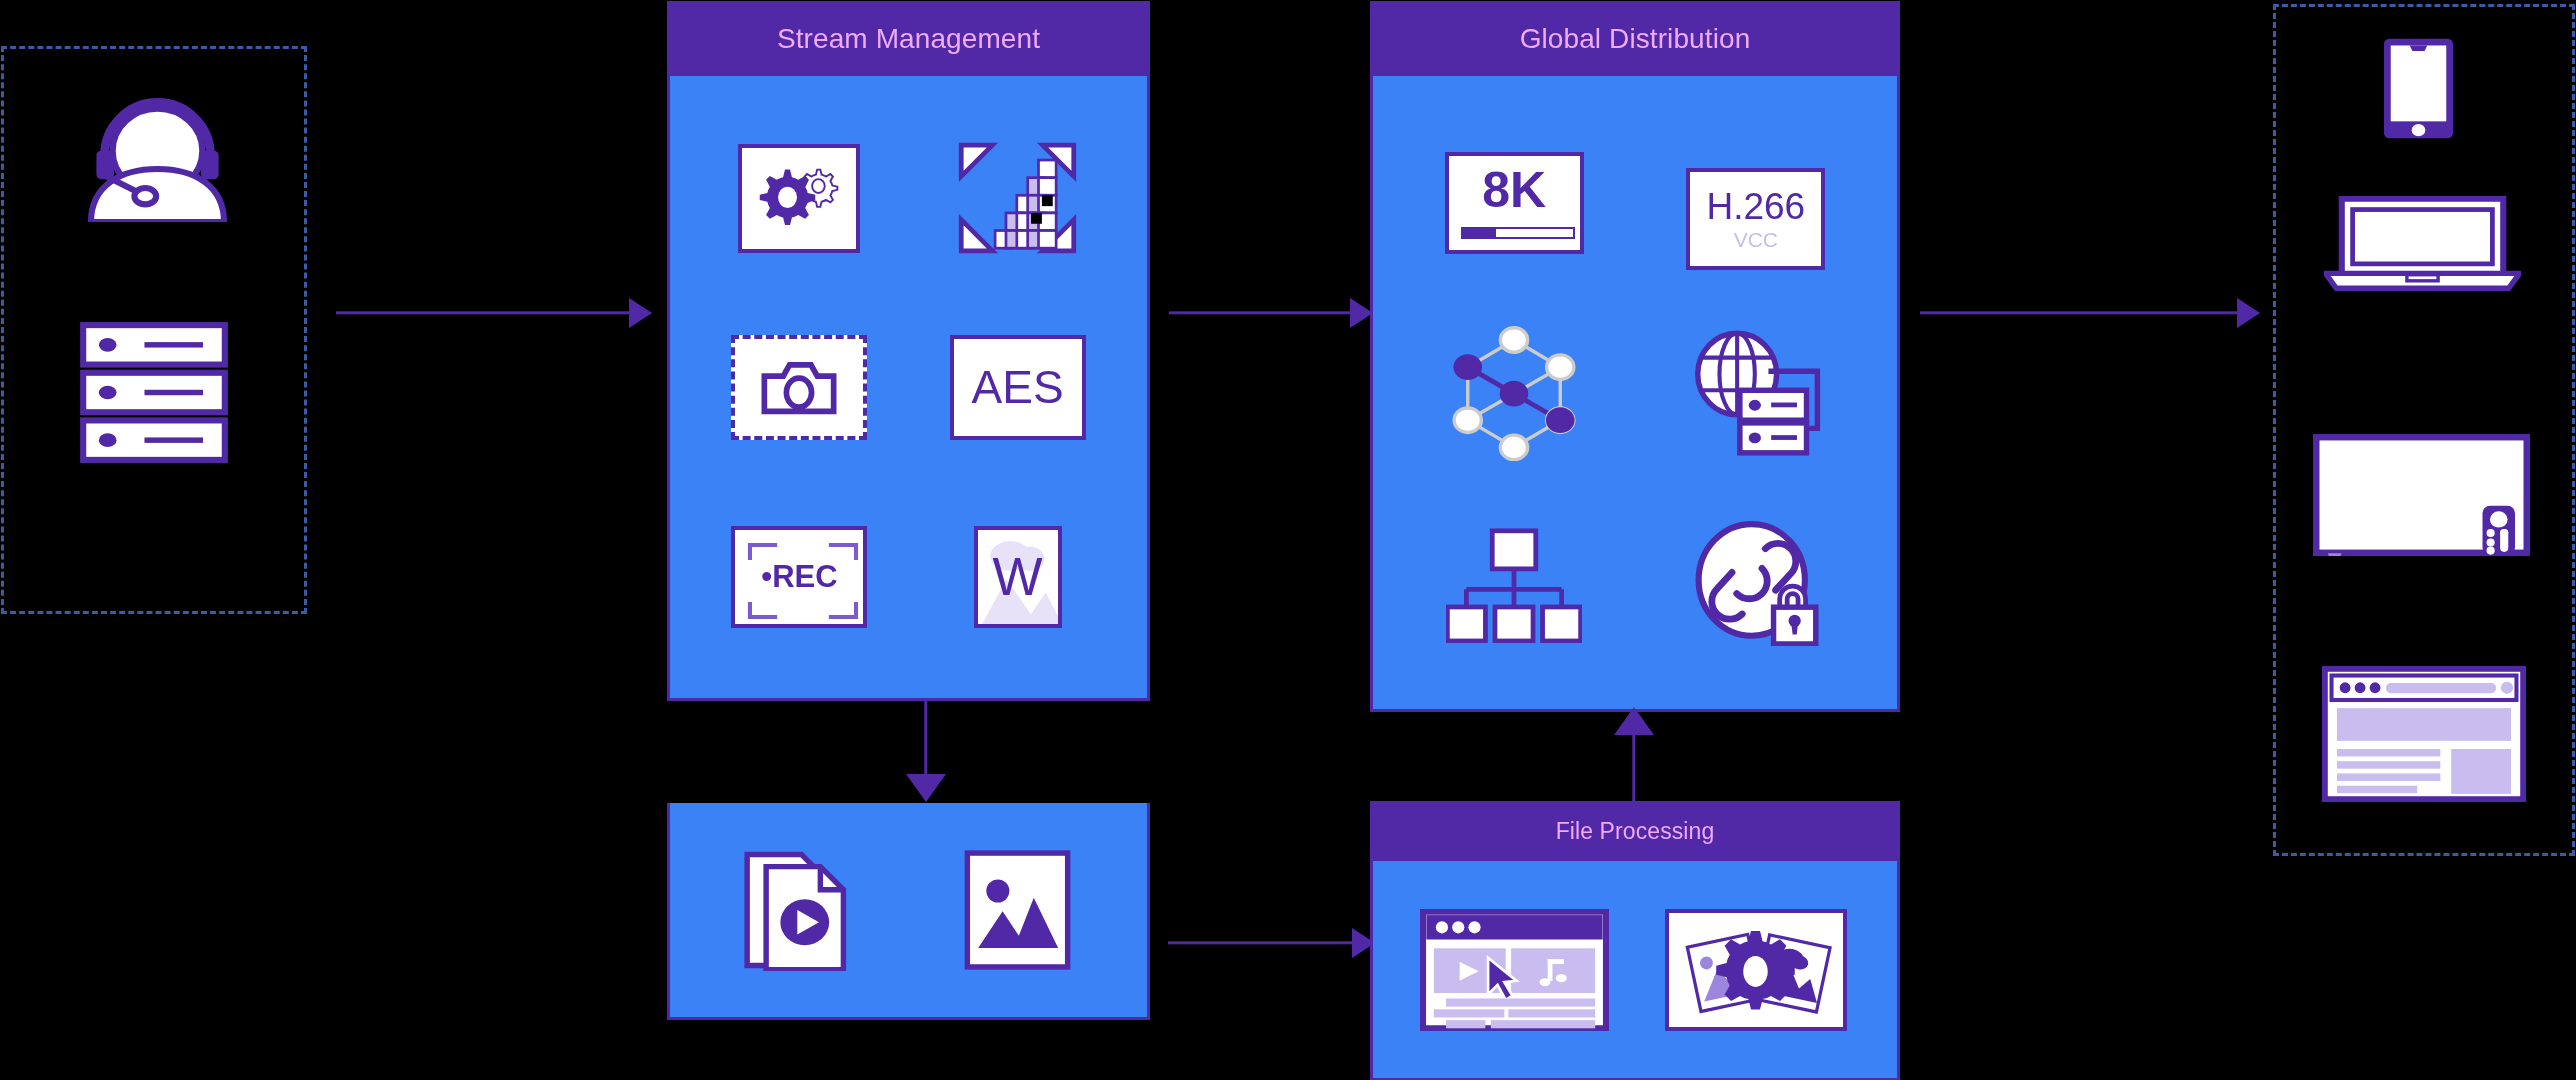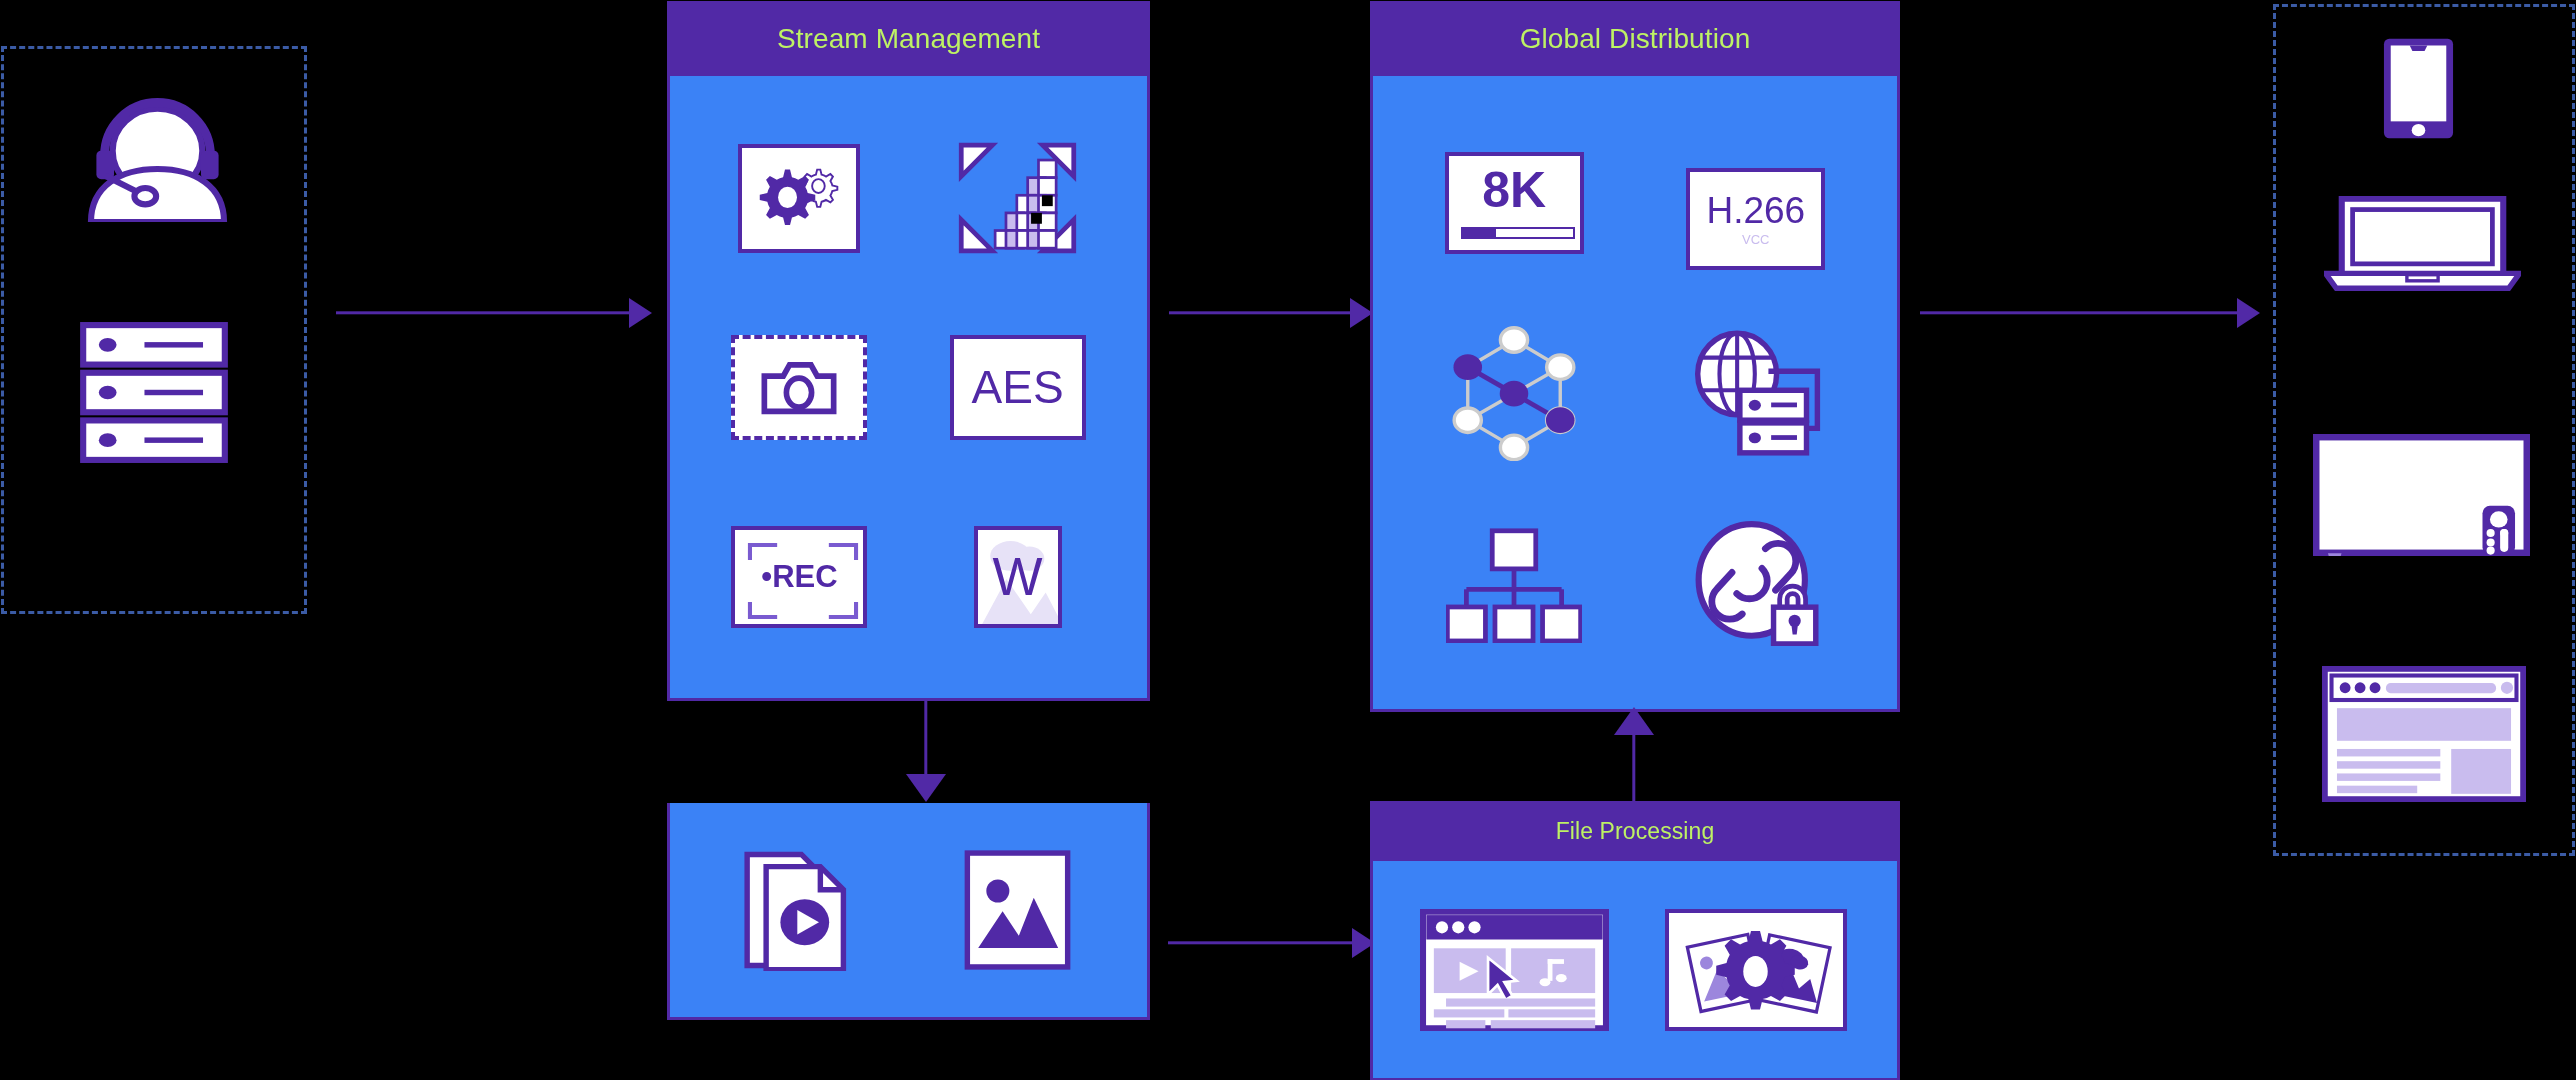--- a/index.html
+++ b/index.html
@@ -15,21 +15,21 @@
   .dashed-group {
     position: absolute;
     border: 3.4px dashed #3B5BA5;
     background: transparent;
   }
 
   
   .card { position: absolute; }
   .card-header {
     background: #5129A6;
-    color: #bef264;
+    color: #f0abfc;
     display: flex;
     align-items: center;
     justify-content: center;
     font-weight: 400;
     letter-spacing: 0.1px;
     width: 100%;
   }
   .card-body {
     border: 3.4px solid #5129A6;
     border-top: none;
@@ -248,21 +248,21 @@
           <span class="tile-text" style="font-size:50px; font-weight:700;">8K</span>
           <div style="position:absolute; left:12.2px; bottom:11px; width:114px; height:11.6px; border:2px solid #5129A6; background:#FFFFFF;">
             <div style="width:30%; height:100%; background:#5129A6;"></div>
           </div>
         </div>
       </div>
 
       <div class="slot" style="width:50%; height:33.33%;">
         <div class="tile" style="width:139px; height:102px;margin-top:33px;">
           <span class="tile-text" style="font-size:37px;">H.266</span>
-          <span class="tile-sub" style="font-size:13px;">VCC</span>
+          <span class="tile-sub" style="font-size:21px;">VCC</span>
         </div>
       </div>
 
       <div class="slot" style="width:50%; height:33.33%;">
         <div style="width:136px; height:136px;">
           <svg viewBox="0 0 200 200" width="136" height="136">
             <g stroke="#CCCCCC" stroke-width="5" fill="none">
               <path d="M100 22 L168 62 L168 140 L100 180 L32 140 L32 62 Z"></path>
               <path d="M32 62 L100 101 L168 140"></path>
               <path d="M168 62 L100 101 L32 140"></path>

